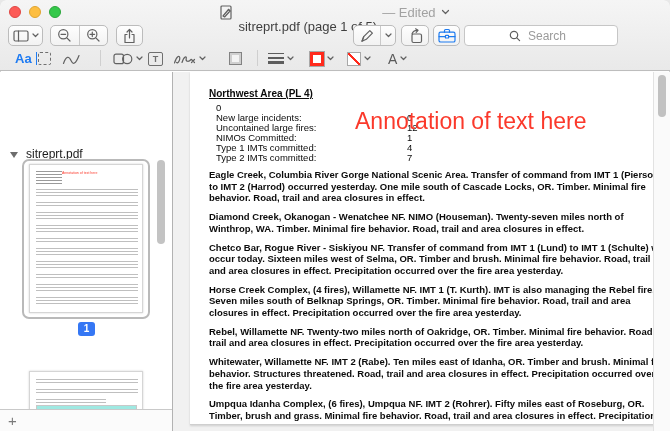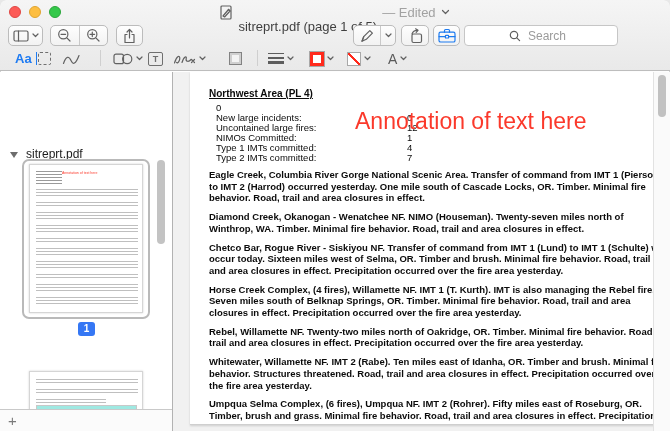--- a/index.html
+++ b/index.html
@@ -314,21 +314,21 @@
               <span class="lab">Type 2 IMTs committed:</span>
               <span>7</span>
             </div>
         </div>
         <p><b>Eagle Creek,</b><span> Columbia River Gorge National Scenic Area. Transfer of command from IMT 1 (Pierson) to IMT 2 (Harrod) occurred yesterday. One mile south of Cascade Locks, OR. Timber. Minimal fire behavior. Road, trail and area closures in effect.</span></p>
         <p><b>Diamond Creek,</b><span> Okanogan - Wenatchee NF. NIMO (Houseman). Twenty-seven miles north of Winthrop, WA. Timber. Minimal fire behavior. Road, trail and area closures in effect.</span></p>
         <p><b>Chetco Bar,</b><span> Rogue River - Siskiyou NF. Transfer of command from IMT 1 (Lund) to IMT 1 (Schulte) will occur today. Sixteen miles west of Selma, OR. Timber and brush. Minimal fire behavior. Road, trail and area closures in effect. Precipitation occurred over the fire area yesterday.</span></p>
         <p><b>Horse Creek Complex,</b><span> (4 fires), Willamette NF. IMT 1 (T. Kurth). IMT is also managing the Rebel fire. Seven miles south of Belknap Springs, OR. Timber. Minimal fire behavior. Road, trail and area closures in effect. Precipitation occurred over the fire area yesterday.</span></p>
         <p><b>Rebel,</b><span> Willamette NF. Twenty-two miles north of Oakridge, OR. Timber. Minimal fire behavior. Road, trail and area closures in effect. Precipitation occurred over the fire area yesterday.</span></p>
         <p><b>Whitewater,</b><span> Willamette NF. IMT 2 (Rabe). Ten miles east of Idanha, OR. Timber and brush. Minimal fire behavior. Structures threatened. Road, trail and area closures in effect. Precipitation occurred over the fire area yesterday.</span></p>
-        <p><b>Umpqua Selma Complex,</b><span> (6 fires), Umpqua NF. IMT 2 (Rohrer). Fifty miles east of Roseburg, OR. Timber, brush and grass. Minimal fire behavior. Road, trail and area closures in effect. Precipitation occurred over the fire area yesterday.</span></p>
+        <p><b>Umpqua Idanha Complex,</b><span> (6 fires), Umpqua NF. IMT 2 (Rohrer). Fifty miles east of Roseburg, OR. Timber, brush and grass. Minimal fire behavior. Road, trail and area closures in effect. Precipitation occurred over the fire area yesterday.</span></p>
       </div>
       <div class="annot">Annotation of text here</div>
     </div>
     <div class="scrolltrack">
       <div class="scrollthumb"></div>
     </div>
   </div>
 
 </div>
 

